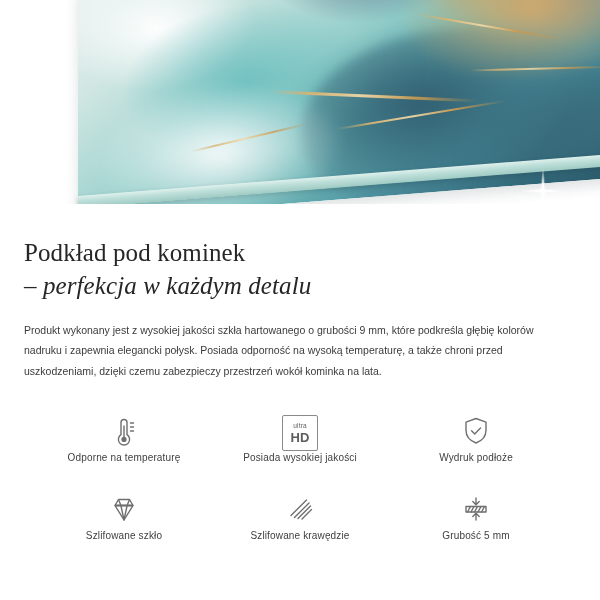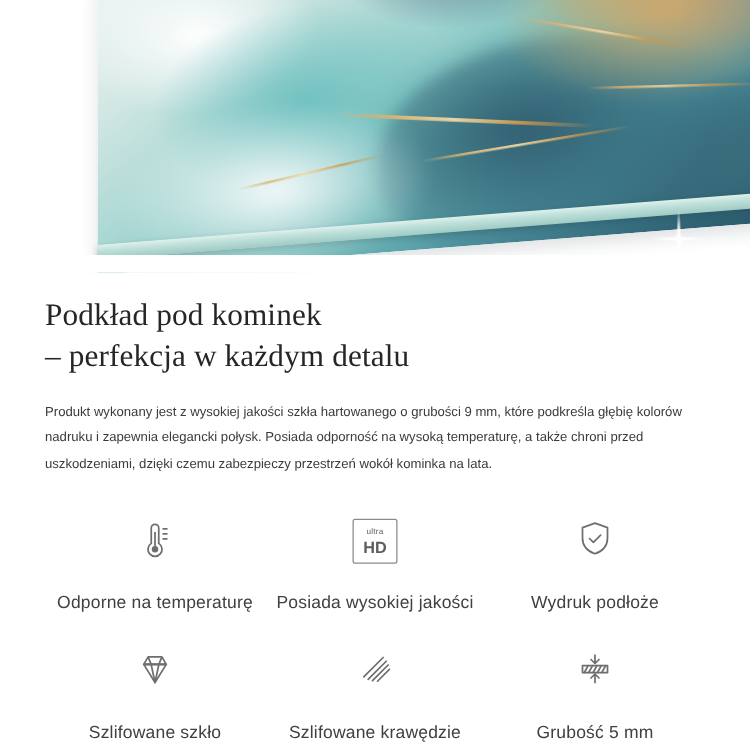--- a/index.html
+++ b/index.html
@@ -136,32 +136,32 @@
   }
   .hero-mask-bottom {
     position: absolute;
     left: 0; bottom: 0;
     width: 600px; height: 14px;
     background: #ffffff;
   }
 
   
   .content {
-    padding: 18px 36px 0 36px;
+    padding: 18px 36px 0 24px;
   }
   h1.title {
     margin: 0;
     font-family: "Liberation Serif", serif;
     font-weight: 400;
     font-size: 25px;
     line-height: 1.32;
     color: #262626;
     letter-spacing: 0.1px;
   }
-  h1.title .line2 { display: block; }
+  h1.title .line2 { display: block; font-style: italic; }
   p.body {
     margin: 18px 0 0 0;
     font-size: 10.5px;
     line-height: 1.95;
     color: #3b3b3b;
     max-width: 534px;
     text-align: left;
   }
 
   
@@ -178,22 +178,22 @@
     align-items: center;
     text-align: center;
   }
   .feature .icon {
     height: 44px;
     display: flex;
     align-items: flex-end;
     justify-content: center;
   }
   .feature .caption {
-    margin-top: 22px;
-    font-size: 14px;
+    margin-top: 1px;
+    font-size: 10px;
     color: #404040;
     letter-spacing: 0.15px;
   }
   .ultrahd {
     width: 34px;
     height: 34px;
     border: 1.6px solid #8a8a8a;
     border-radius: 2px;
     display: flex;
     flex-direction: column;

